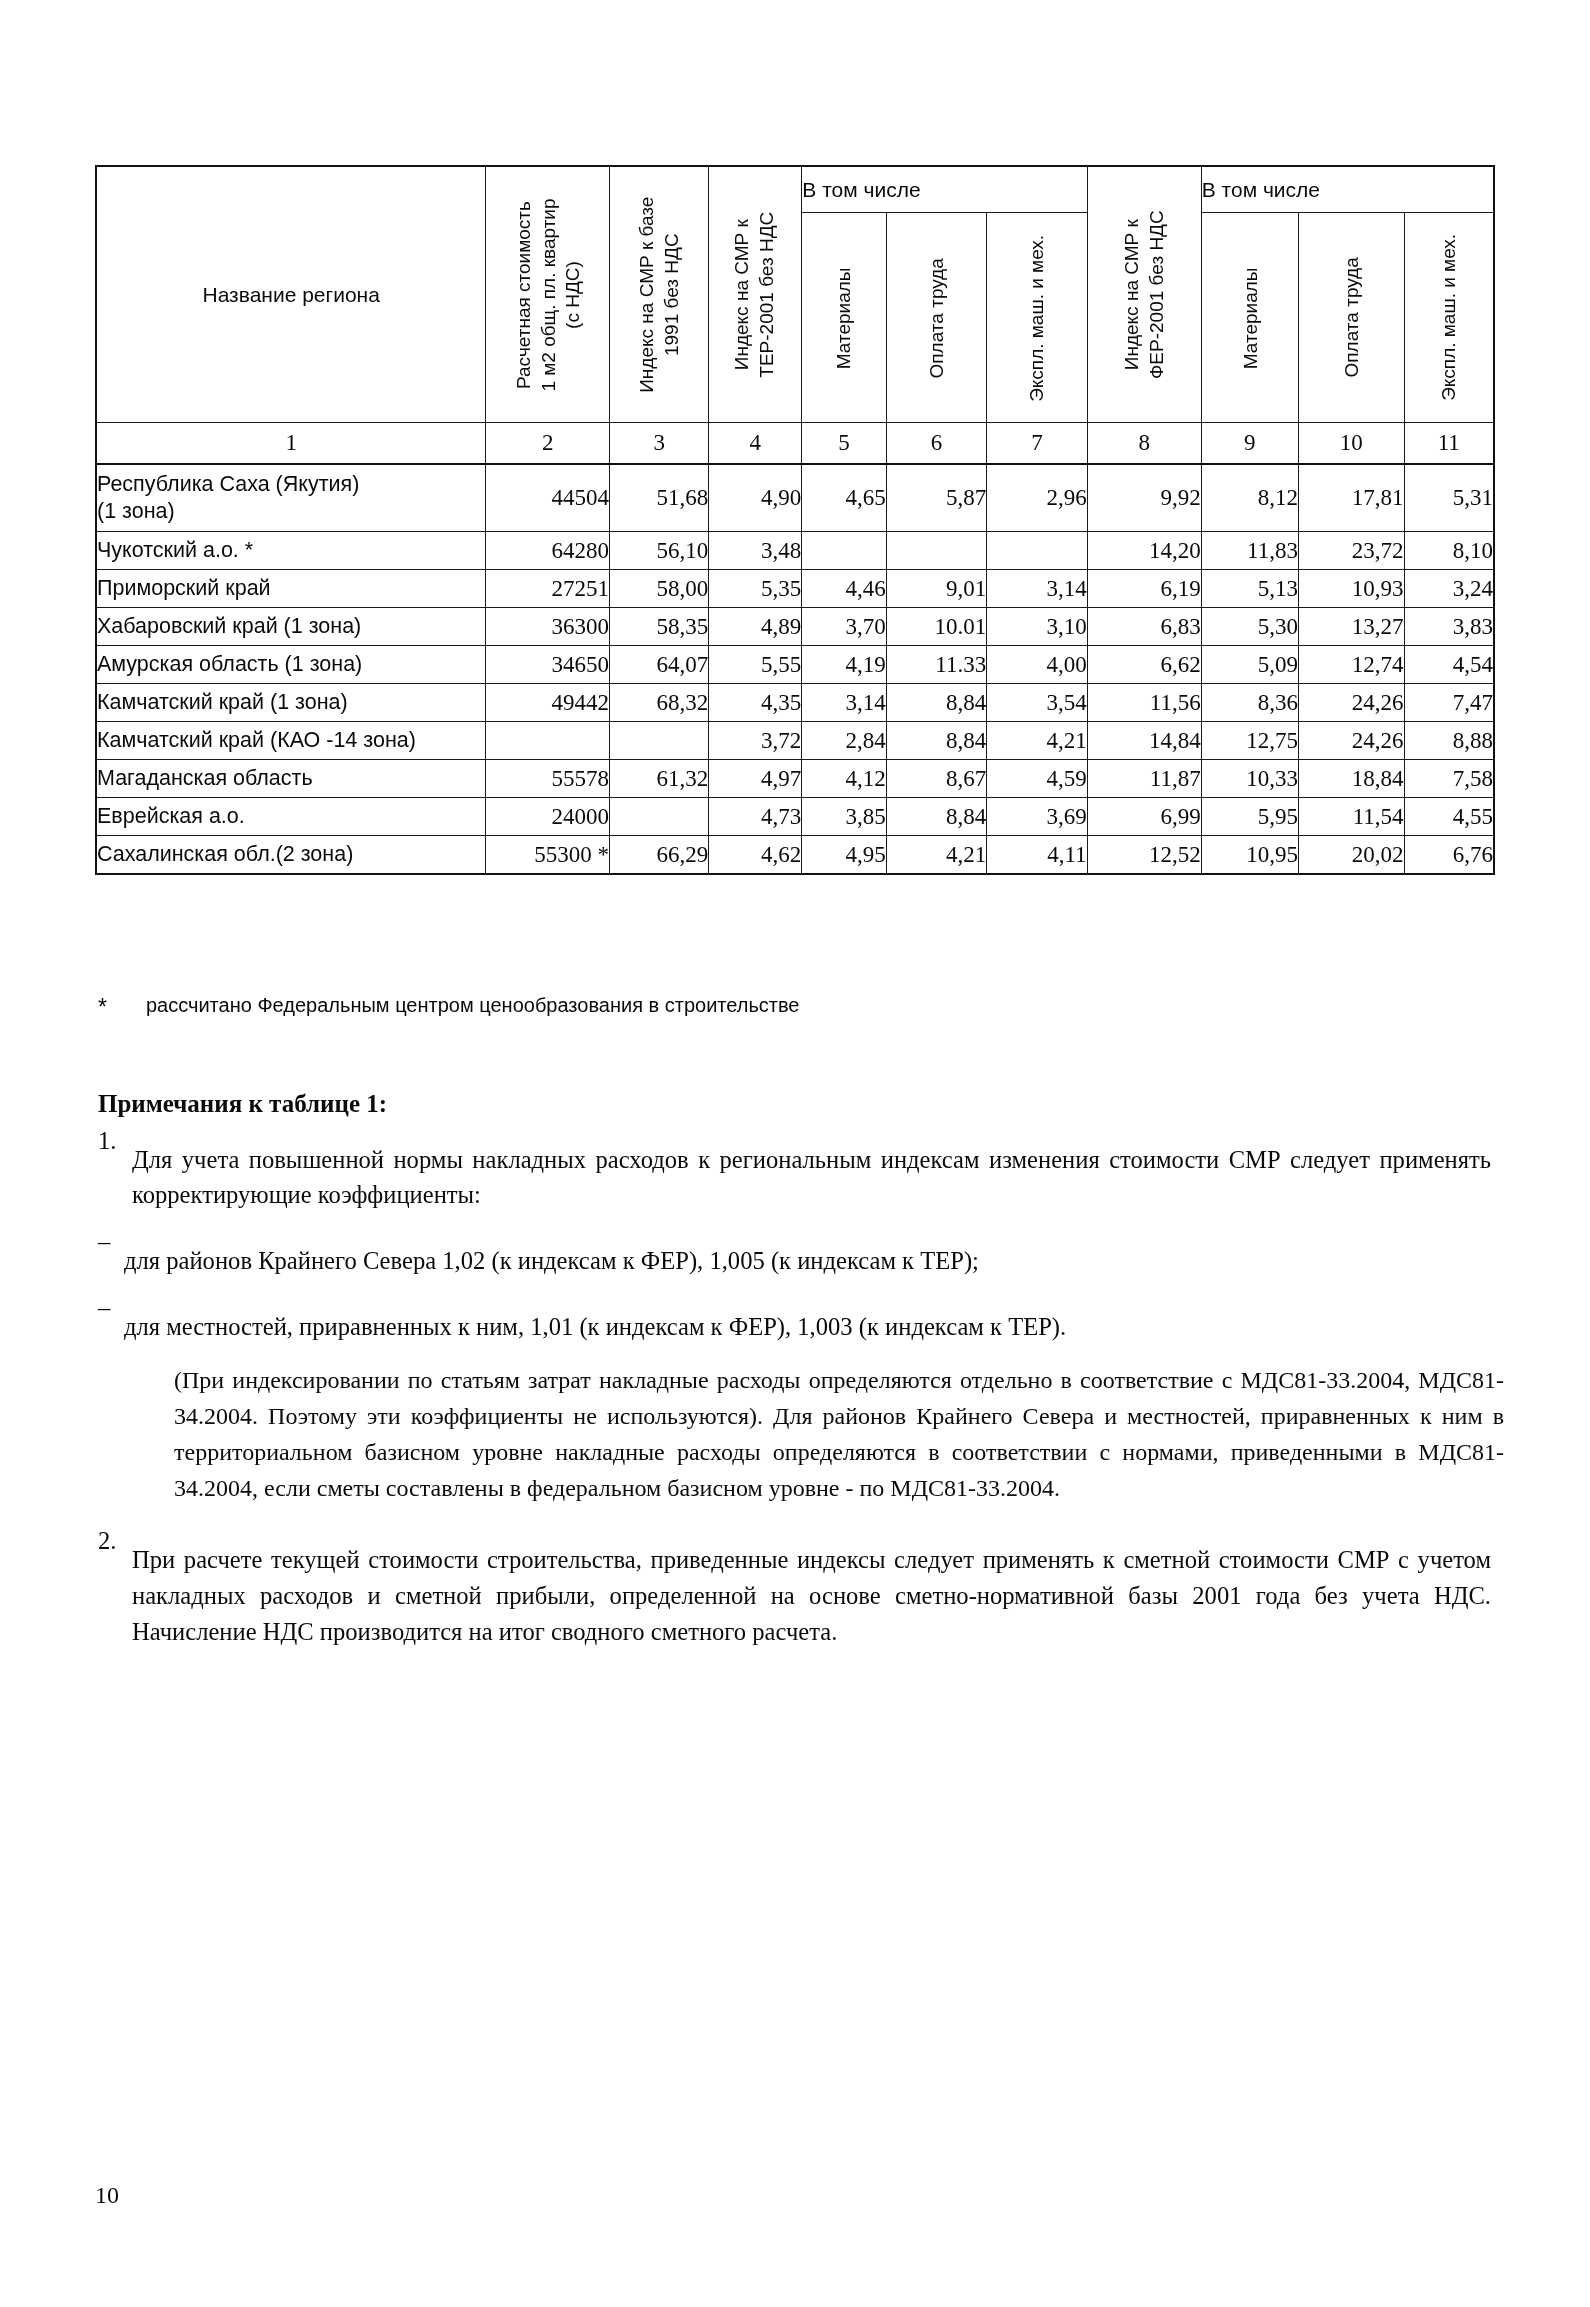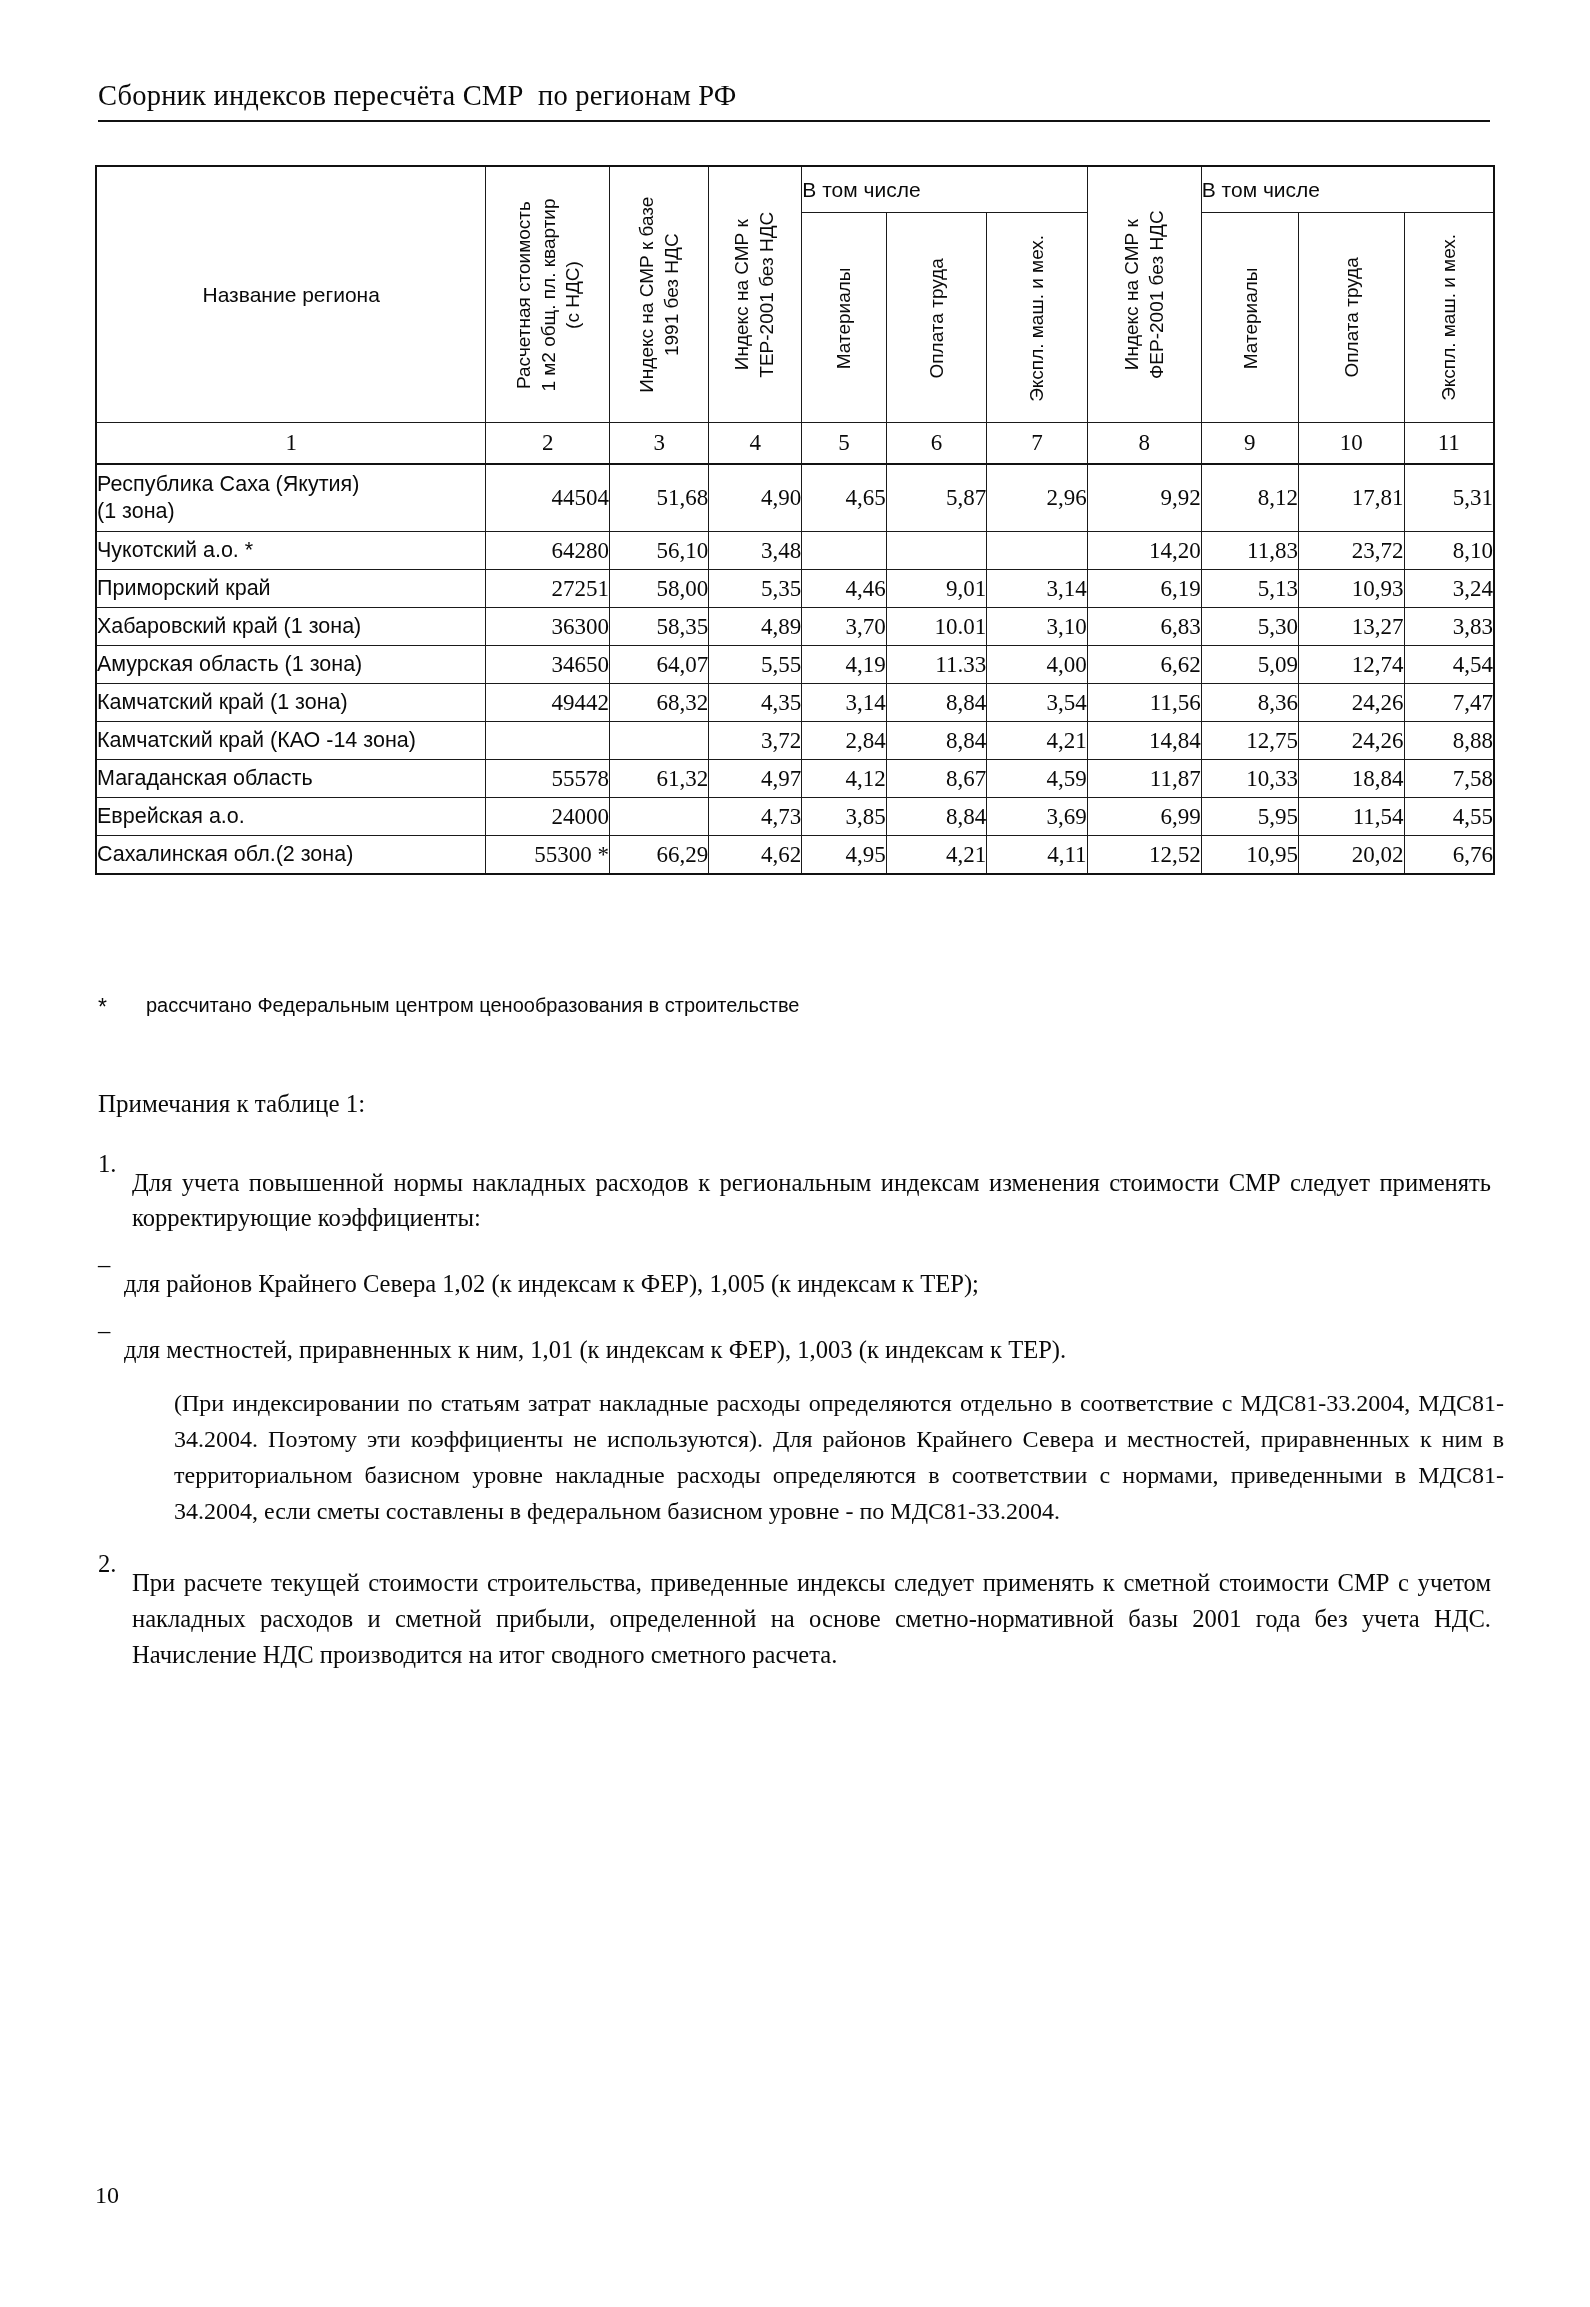--- a/index.html
+++ b/index.html
@@ -152,23 +152,22 @@
   .notes {
     position: absolute;
     left: 98px;
     top: 1086px;
     width: 1393px;
     font-family: "Liberation Serif", "DejaVu Serif", serif;
     font-size: 24.6px;
     line-height: 1.46;
   }
   .notes-title {
-    font-weight: normal;
+    font-weight: bold;
     font-size: 25px;
-    margin-bottom: 23px;
   }
   .note-item {
     display: flex;
     margin-bottom: 4.6px;
   }
   .note-marker {
     flex: 0 0 34px;
     font-size: 24.6px;
   }
   .note-body {
@@ -199,23 +198,20 @@
     top: 2182px;
     font-family: "Liberation Serif", "DejaVu Serif", serif;
     font-size: 24px;
   }
 </style>
 </head>
 <body>
 
 <div class="page">
 
-  <div class="runhead">
-    <div class="runhead-title">Сборник индексов пересчёта СМР  по регионам РФ</div>
-  </div>
 
   <div class="tbl-wrap">
     <table class="idx">
       <colgroup>
         <col style="width:369px">
         <col style="width:117px">
         <col style="width:94px">
         <col style="width:88px">
         <col style="width:80px">
         <col style="width:95px">

